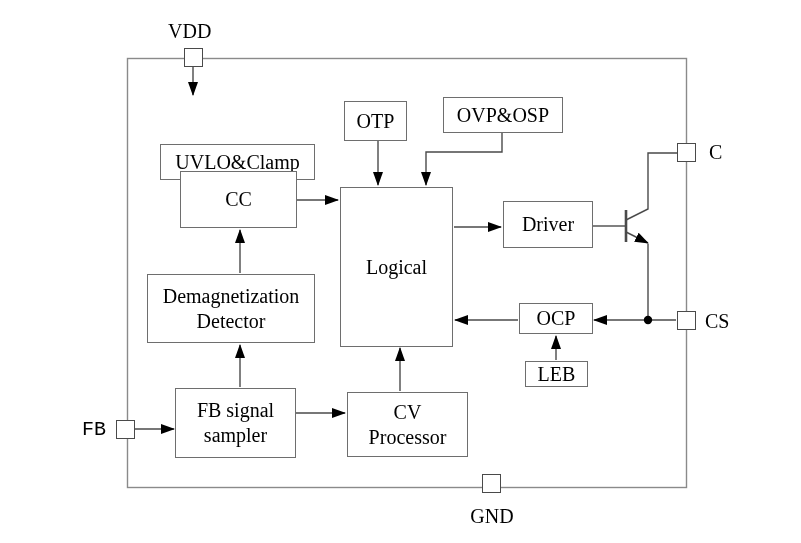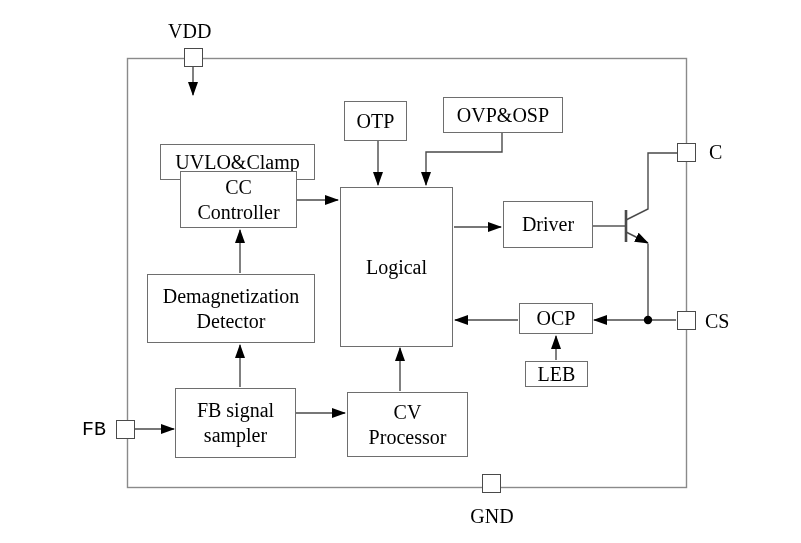--- a/index.html
+++ b/index.html
@@ -97,21 +97,20 @@
   <div class="block" style="left:344px;top:101px;width:63px;height:40px;">
     <span>OTP</span>
   </div>
 
   <div class="block" style="left:443px;top:97px;width:120px;height:36px;">
     <span>OVP&amp;OSP</span>
   </div>
 
   <div class="block" style="left:180px;top:171px;width:117px;height:57px;">
     <span>CC</span>
-    <span>Controller</span>
   </div>
 
   <div class="block" style="left:340px;top:187px;width:113px;height:160px;">
     <span>Logical</span>
   </div>
 
   <div class="block" style="left:503px;top:201px;width:90px;height:47px;">
     <span>Driver</span>
   </div>
 

